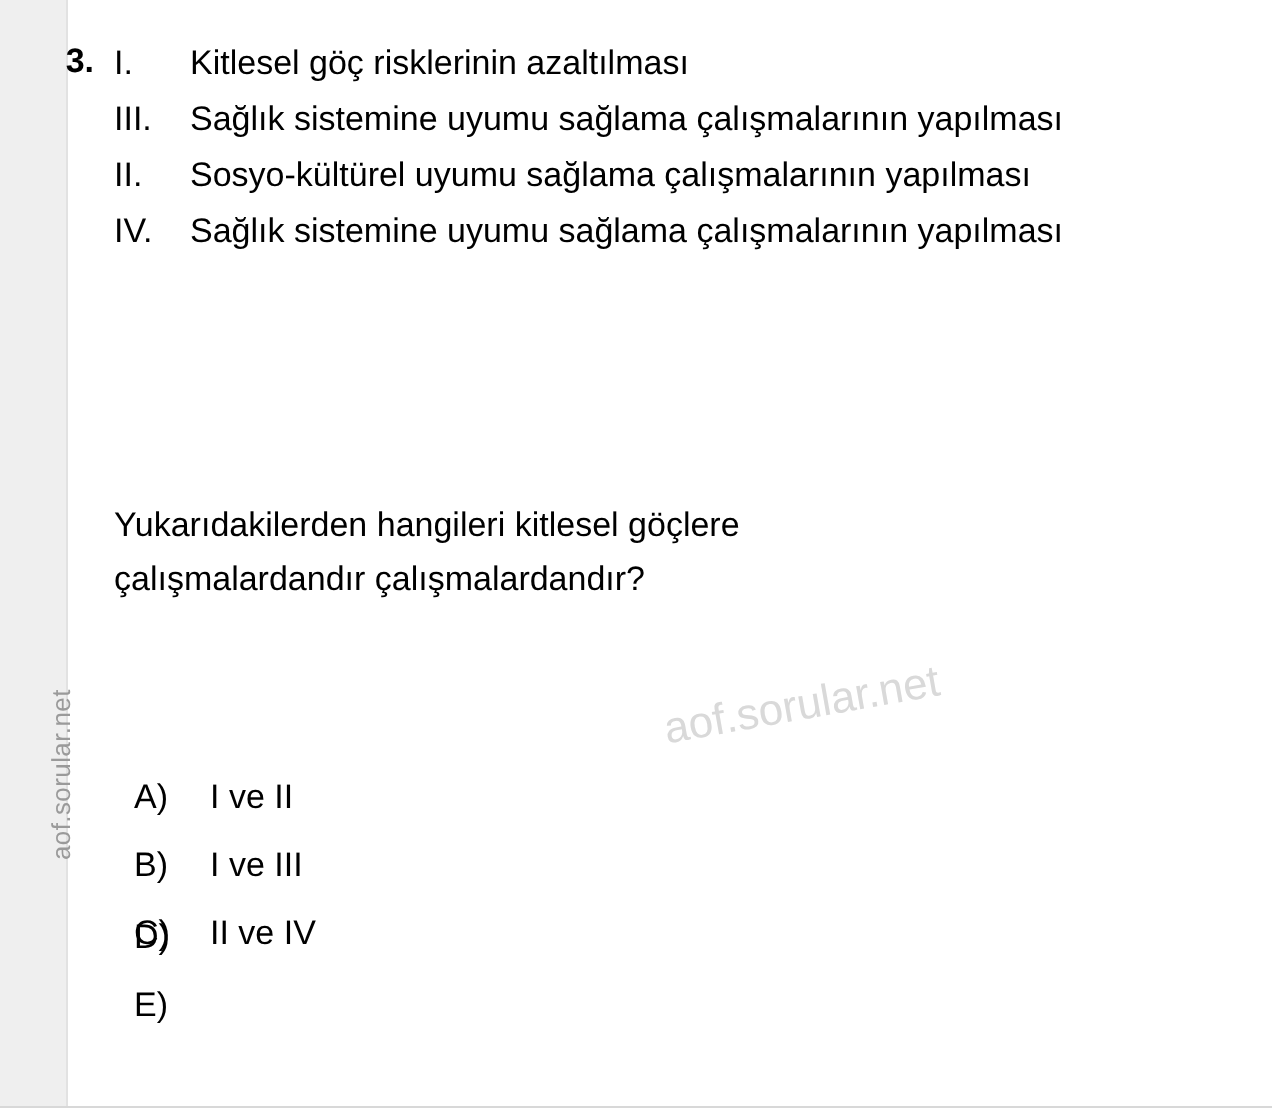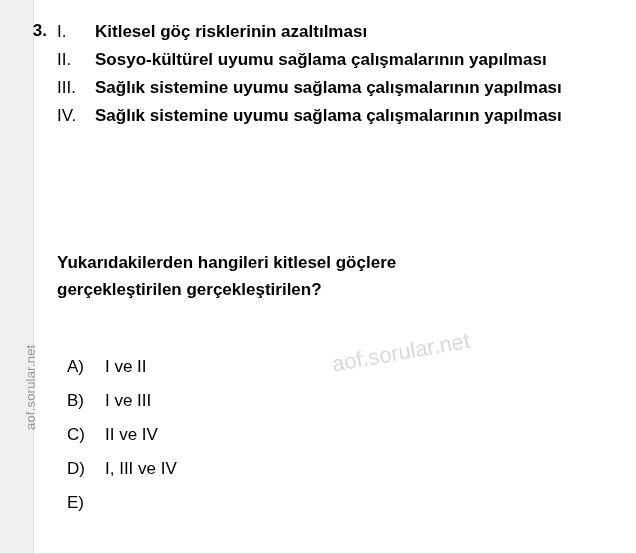--- a/index.html
+++ b/index.html
@@ -103,33 +103,32 @@
     flex: 0 0 38px;
     font-size: 17px;
     line-height: 26px;
   }
   .roman-text {
     flex: 1;
     font-size: 17px;
     line-height: 26px;
     text-align: justify;
     text-align-last: left;
-    font-weight: bold;
   }
   .roman-text.justify-all {
     text-align: justify;
   }
 
   .stem {
     position: absolute;
     left: 24px;
     top: 249px;
     width: 562px;
     font-size: 17px;
-    font-weight: bold;
+    font-weight: normal;
     line-height: 27px;
     text-align: justify;
   }
   .stem .last {
     text-align: left;
   }
 
   .options {
     position: absolute;
     left: 34px;
@@ -141,74 +140,74 @@
     align-items: baseline;
     height: 34px;
   }
   .option-key {
     width: 38px;
     flex: 0 0 38px;
     font-size: 17px;
   }
   .option-text {
     font-size: 17px;
+    margin-top: 32px;
   }
 </style>
 </head>
 <body>
 
 <div class="left-strip"></div>
 <div class="left-watermark">
   <span>aof.sorular.net</span>
 </div>
 
 <div class="content">
 
   <div class="q-number">3.</div>
 
   <div class="roman-list">
     <div class="roman-row">
       <div class="roman-label">I.</div>
       <div class="roman-text">Kitlesel göç risklerinin azaltılması</div>
     </div>
     <div class="roman-row">
+      <div class="roman-label">III.</div>
+      <div class="roman-text justify-all">Sağlık sistemine uyumu sağlama çalışmalarının yapılması</div>
+    </div>
+    <div class="roman-row">
       <div class="roman-label">II.</div>
       <div class="roman-text justify-all">Sosyo-kültürel uyumu sağlama çalışmalarının yapılması</div>
     </div>
     <div class="roman-row">
-      <div class="roman-label">III.</div>
-      <div class="roman-text justify-all">Sağlık sistemine uyumu sağlama çalışmalarının yapılması</div>
-    </div>
-    <div class="roman-row">
       <div class="roman-label">IV.</div>
       <div class="roman-text justify-all">Sağlık sistemine uyumu sağlama çalışmalarının yapılması</div>
     </div>
   </div>
 
   <div class="stem">
     <div>Yukarıdakilerden hangileri kitlesel göçlere</div>
-    <div class="last">gerçekleştirilen gerçekleştirilen?</div>
+    <div class="last">çalışmalardandır çalışmalardandır?</div>
   </div>
 
   <div class="options">
     <div class="option-row">
       <div class="option-key">A)</div>
       <div class="option-text">I ve II</div>
     </div>
     <div class="option-row">
       <div class="option-key">B)</div>
       <div class="option-text">I ve III</div>
     </div>
     <div class="option-row">
       <div class="option-key">C)</div>
       <div class="option-text">II ve IV</div>
     </div>
     <div class="option-row">
       <div class="option-key">D)</div>
-      <div class="option-text">I, III ve IV</div>
     </div>
     <div class="option-row">
       <div class="option-key">E)</div>
     </div>
   </div>
 
 </div>
 
 <div class="center-watermark">aof.sorular.net</div>
 <div class="bottom-rule"></div>

